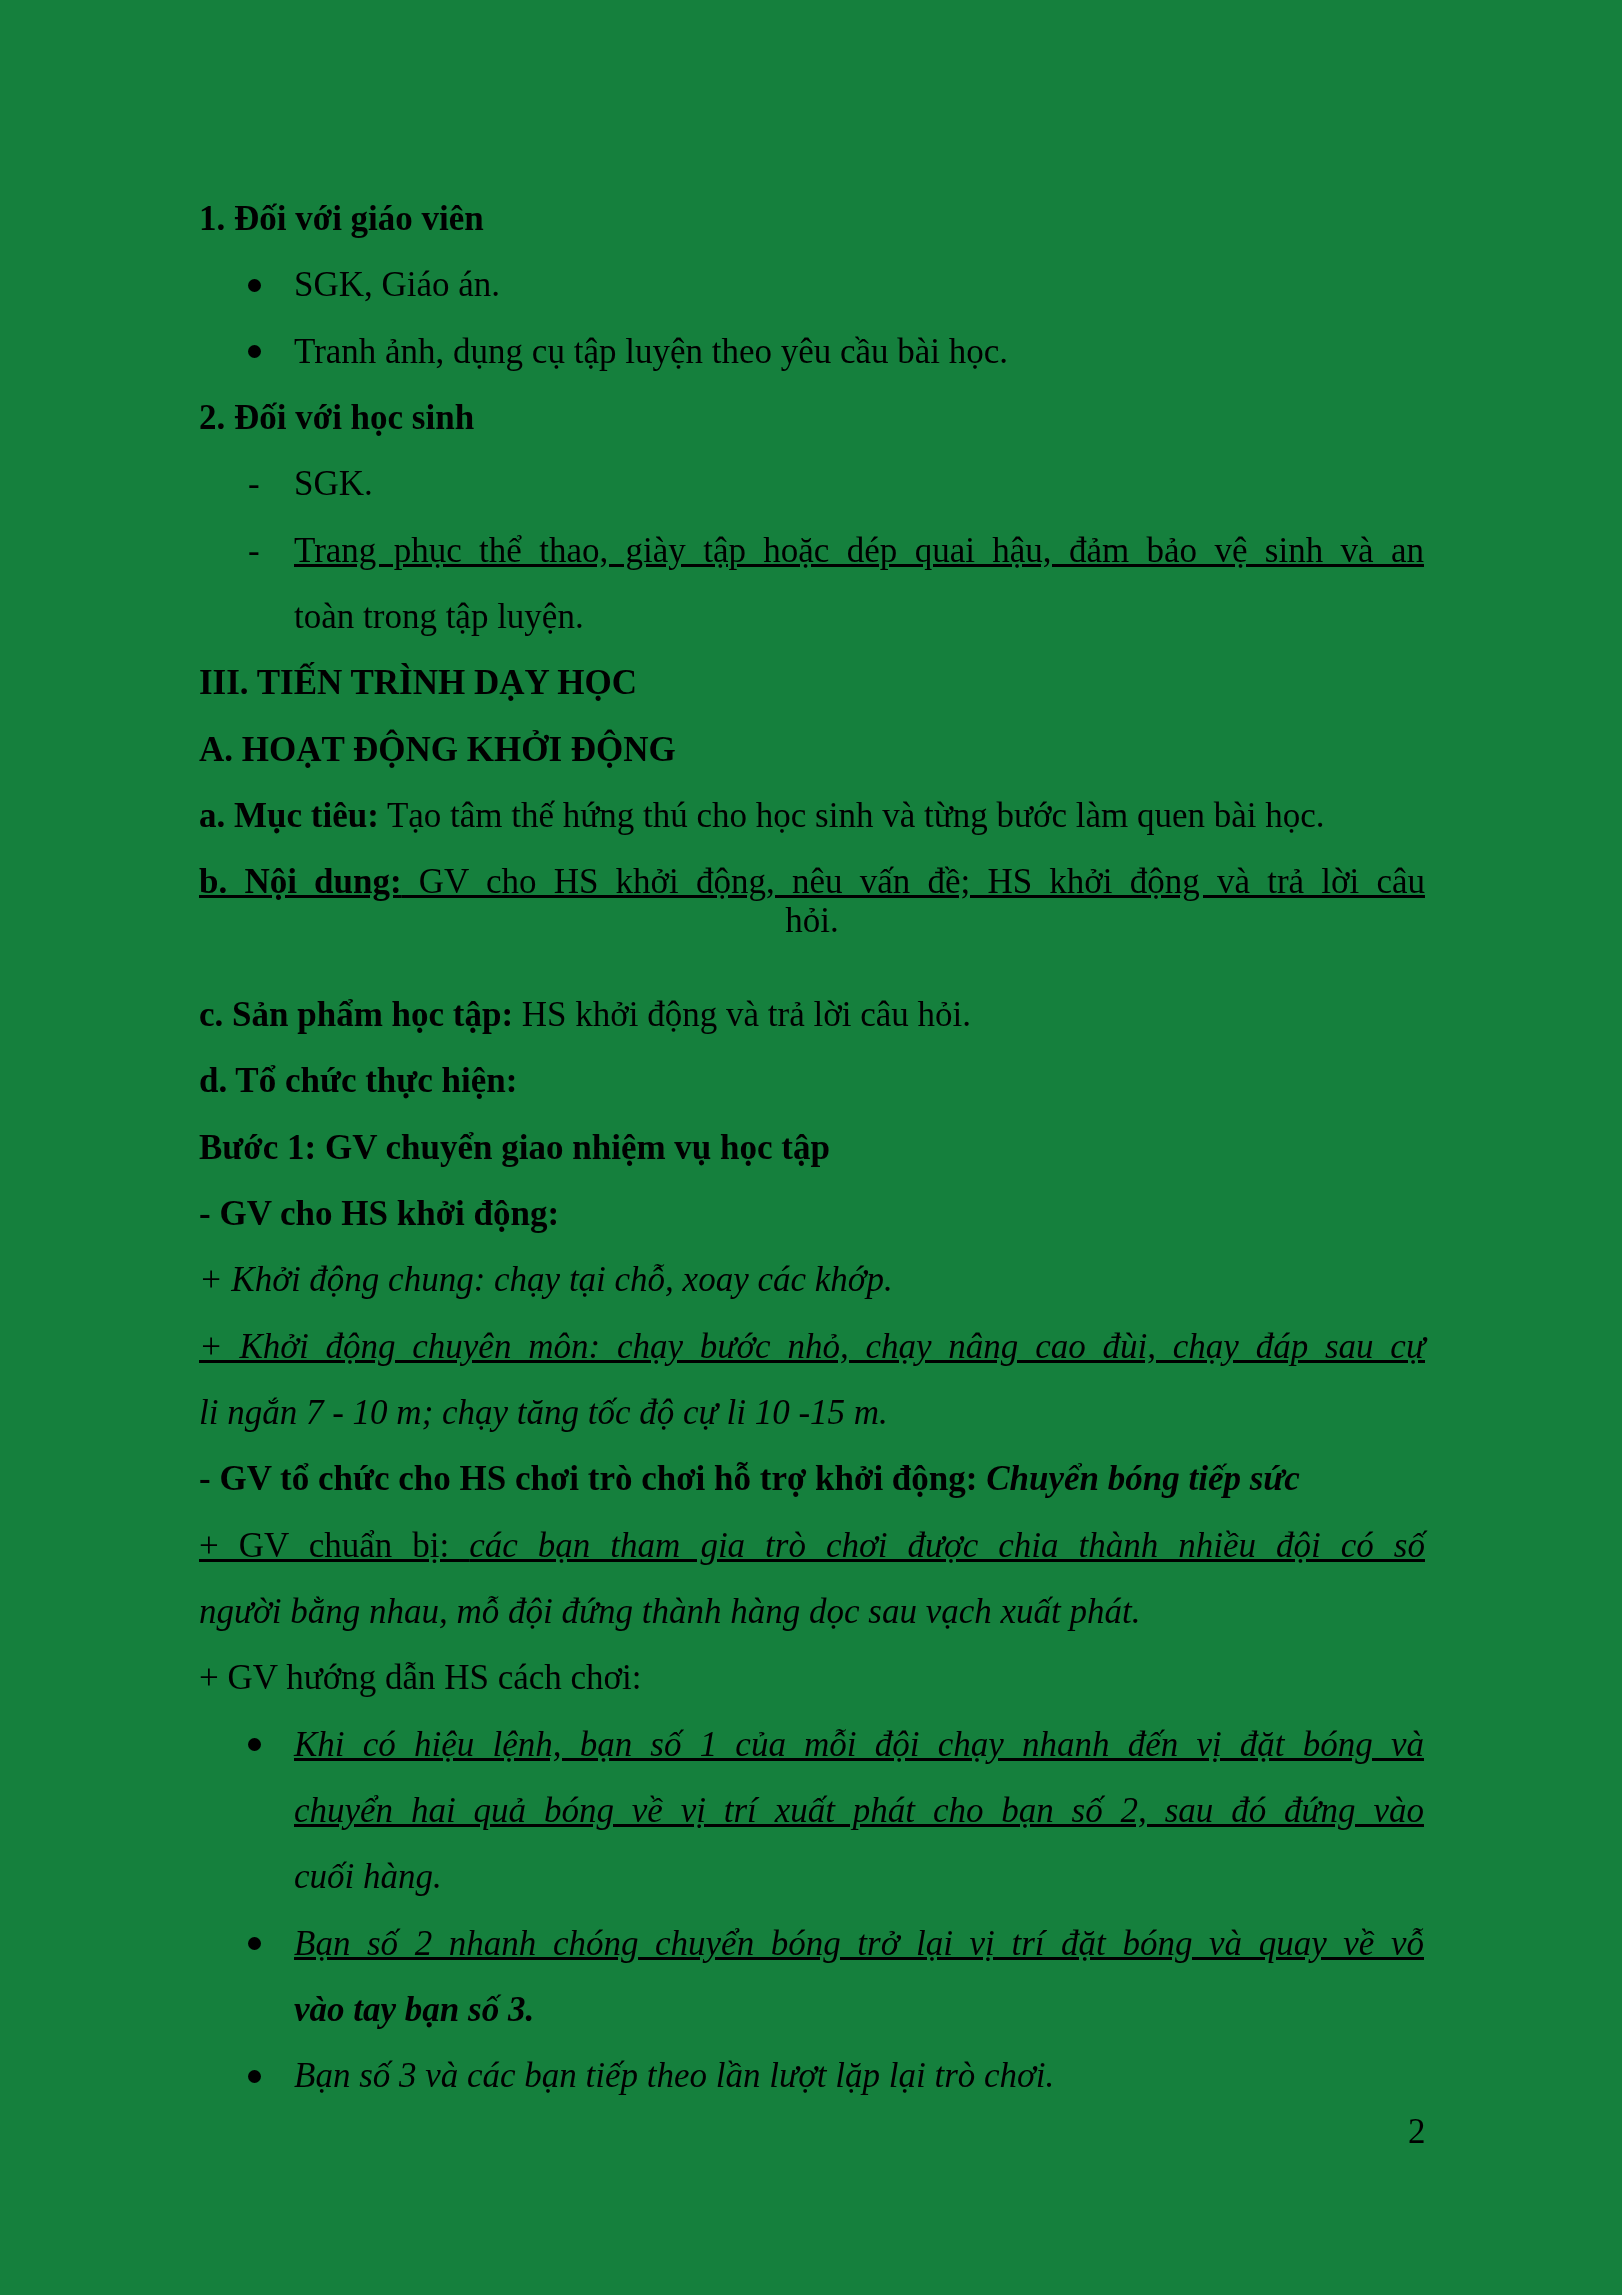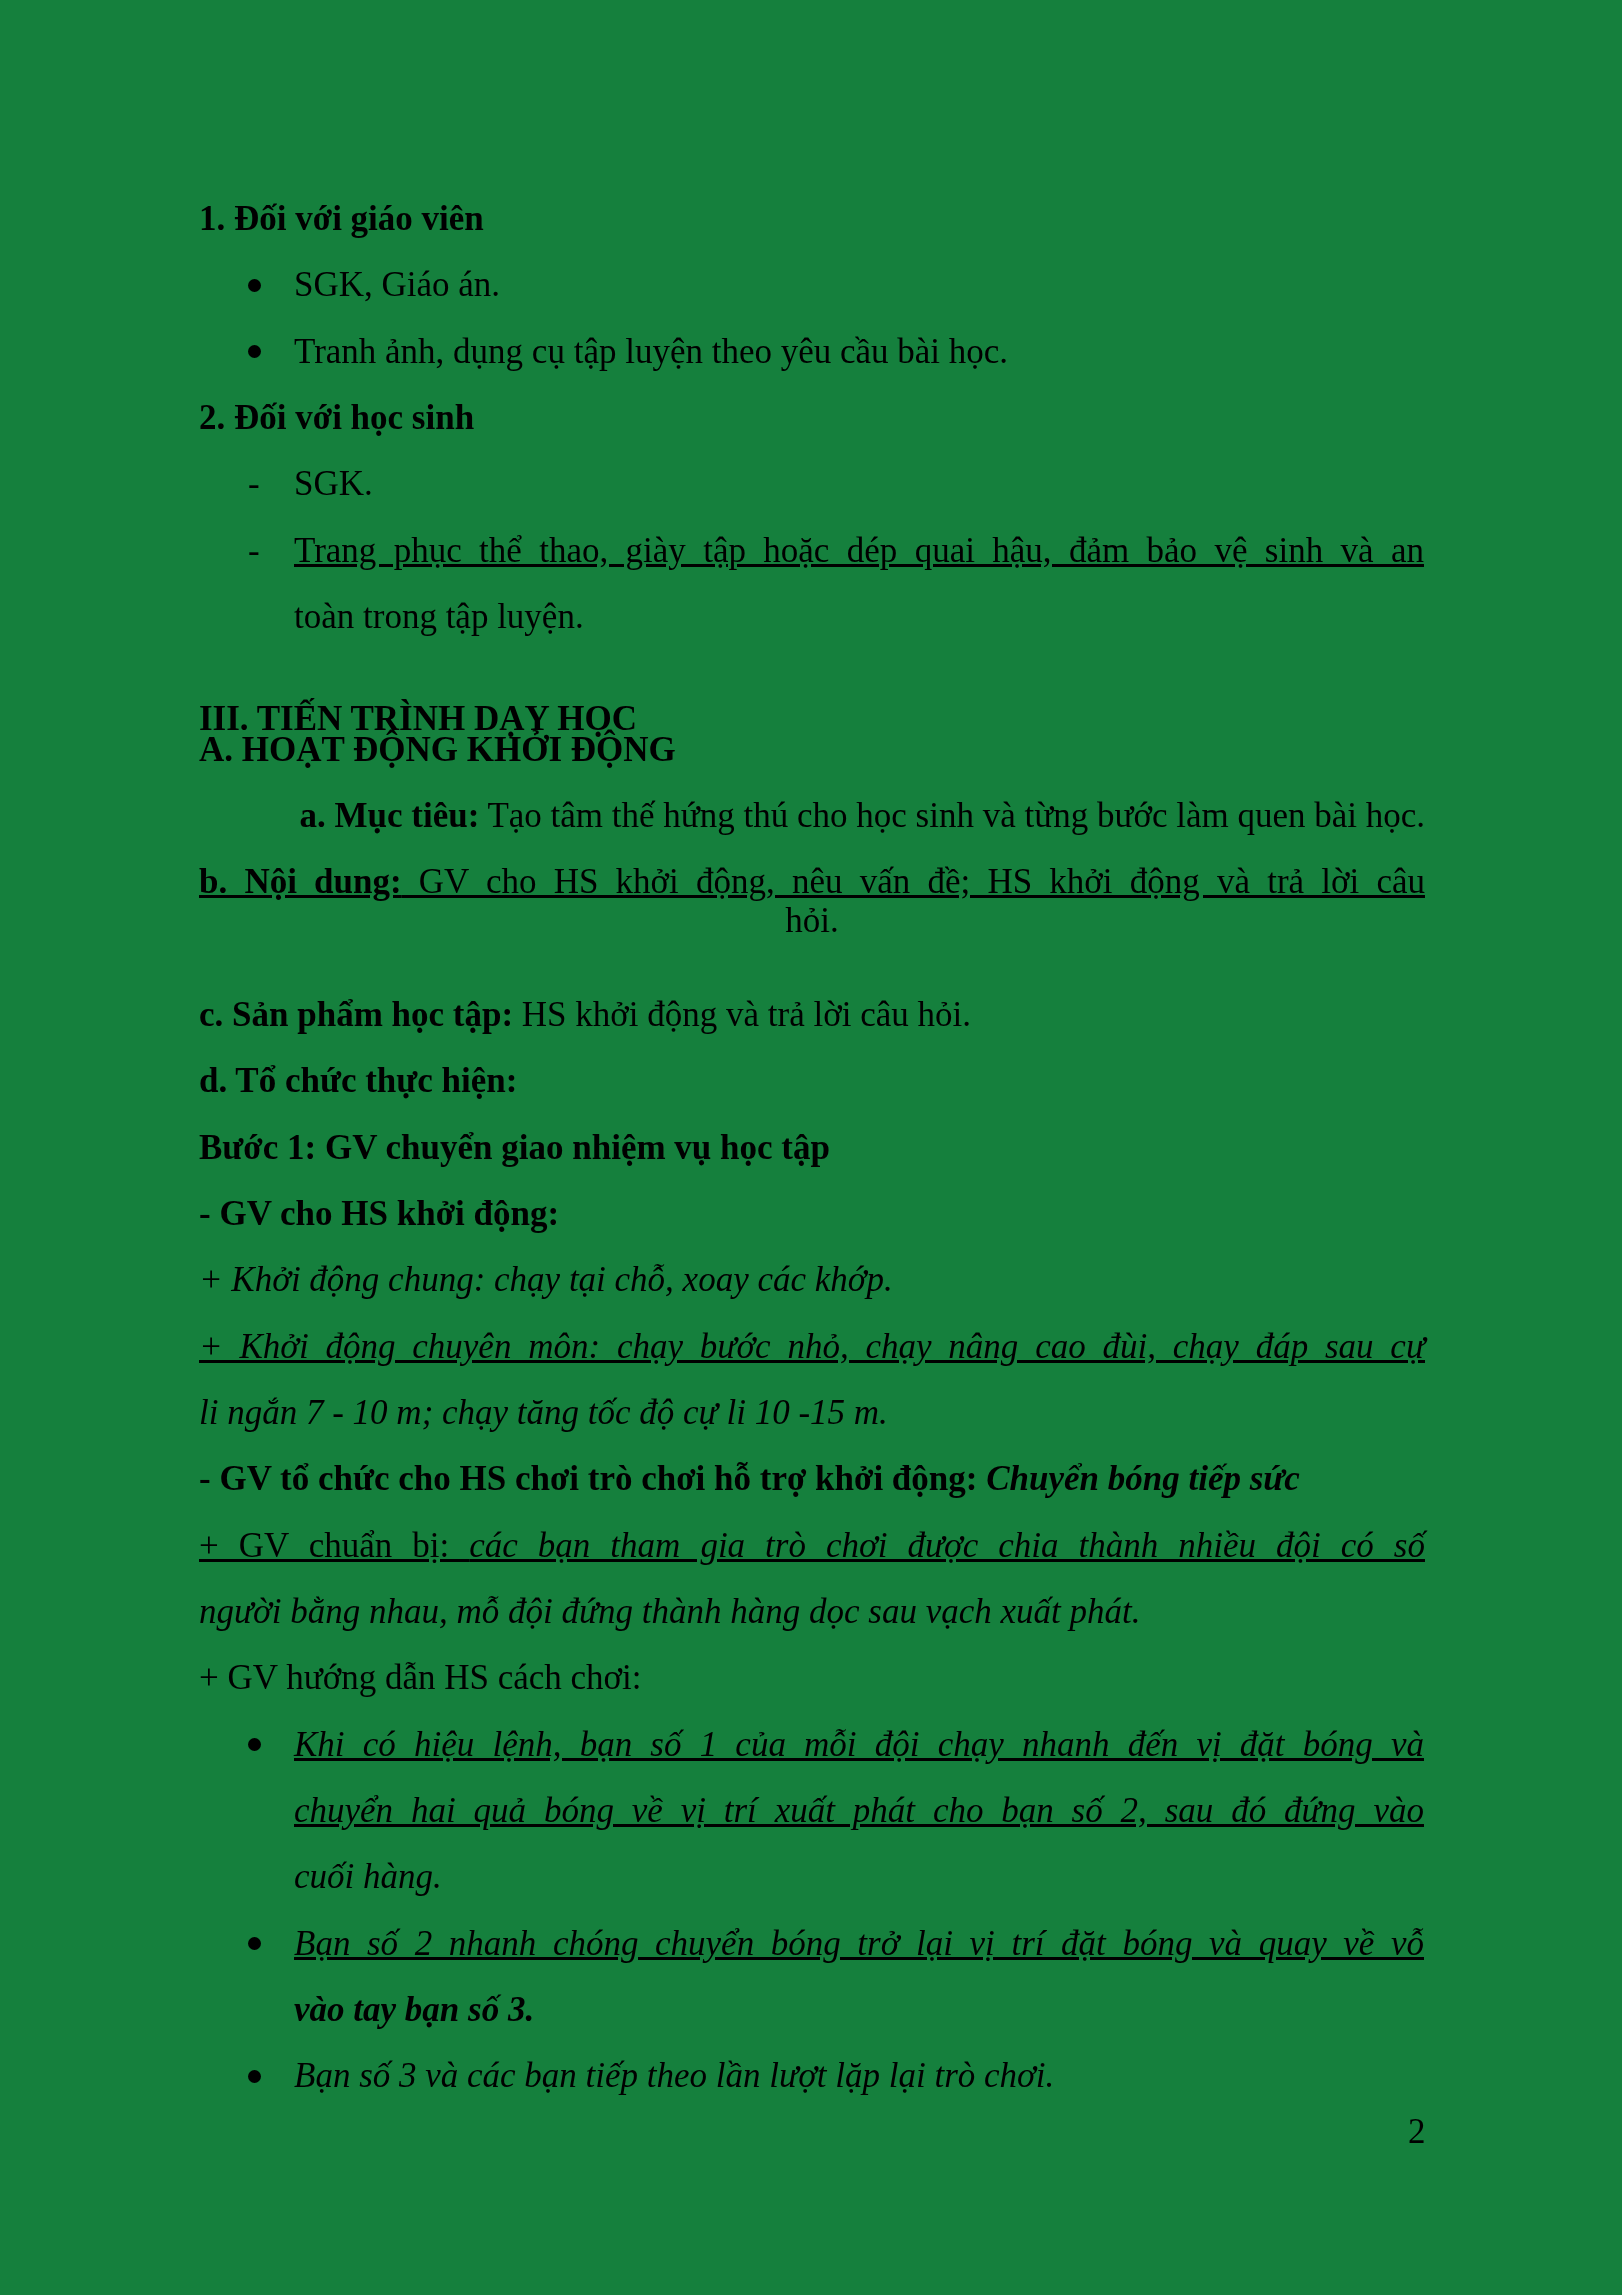--- a/index.html
+++ b/index.html
@@ -23,23 +23,23 @@
       <div class="line" style="top: 252px; left: 294px; width: 1130px;"><span class="">SGK, Giáo án.</span></div>
       <div class="bullet-dot" style="left: 248px; top: 279px;"></div>
       <div class="line" style="top: 319px; left: 294px; width: 1130px;"><span class="">Tranh ảnh, dụng cụ tập luyện theo yêu cầu bài học.</span></div>
       <div class="bullet-dot" style="left: 248px; top: 345px;"></div>
       <div class="line" style="top: 385px; left: 199px; width: 1226px;"><span class="b">2. Đối với học sinh</span></div>
       <div class="line" style="top: 451px; left: 294px; width: 1130px;"><span class="">SGK.</span></div>
       <div class="marker" style="left: 248px; top: 451px;">-</div>
       <div class="line justify" style="top: 518px; left: 294px; width: 1130px;"><span class="">Trang phục thể thao, giày tập hoặc dép quai hậu, đảm bảo vệ sinh và an</span></div>
       <div class="marker" style="left: 248px; top: 518px;">-</div>
       <div class="line" style="top: 584px; left: 294px; width: 1130px;"><span class="">toàn trong tập luyện.</span></div>
-      <div class="line" style="top: 686px; left: 199px; width: 1226px;"><span class="b">III. TIẾN TRÌNH DẠY HỌC</span></div>
+      <div class="line" style="top: 650px; left: 199px; width: 1226px;"><span class="b">III. TIẾN TRÌNH DẠY HỌC</span></div>
       <div class="line" style="top: 717px; left: 199px; width: 1226px;"><span class="b">A. HOẠT ĐỘNG KHỞI ĐỘNG</span></div>
-      <div class="line" style="top: 783px; left: 199px; width: 1226px; text-align: right;"><span class="b">a. Mục tiêu:</span><span class=""> Tạo tâm thế hứng thú cho học sinh và từng bước làm quen bài học.</span></div>
+      <div class="line" style="top: 783px; left: 199px; width: 1226px;"><span class="b">a. Mục tiêu:</span><span class=""> Tạo tâm thế hứng thú cho học sinh và từng bước làm quen bài học.</span></div>
       <div class="line justify" style="top: 849px; left: 199px; width: 1226px;"><span class="b">b. Nội dung:</span><span class=""> GV cho HS khởi động, nêu vấn đề; HS khởi động và trả lời câu</span></div>
       <div class="line" style="top: 888px; left: 199px; width: 1226px; text-align: center;"><span class="">hỏi.</span></div>
       <div class="line" style="top: 982px; left: 199px; width: 1226px;"><span class="b">c. Sản phẩm học tập:</span><span class=""> HS khởi động và trả lời câu hỏi.</span></div>
       <div class="line" style="top: 1048px; left: 199px; width: 1226px;"><span class="b">d. Tổ chức thực hiện:</span></div>
       <div class="line" style="top: 1115px; left: 199px; width: 1226px;"><span class="b">Bước 1: GV chuyển giao nhiệm vụ học tập</span></div>
       <div class="line" style="top: 1181px; left: 199px; width: 1226px;"><span class="b">- GV cho HS khởi động:</span></div>
       <div class="line" style="top: 1247px; left: 199px; width: 1226px;"><span class="i">+ Khởi động chung: chạy tại chỗ, xoay các khớp.</span></div>
       <div class="line justify" style="top: 1314px; left: 199px; width: 1226px;"><span class="i">+ Khởi động chuyên môn: chạy bước nhỏ, chạy nâng cao đùi, chạy đáp sau cự</span></div>
       <div class="line" style="top: 1380px; left: 199px; width: 1226px;"><span class="i">li ngắn 7 - 10 m; chạy tăng tốc độ cự li 10 -15 m.</span></div>
       <div class="line" style="top: 1446px; left: 199px; width: 1226px;"><span class="b">- GV tổ chức cho HS chơi trò chơi hỗ trợ khởi động: </span><span class="b i">Chuyển bóng tiếp sức</span></div>

